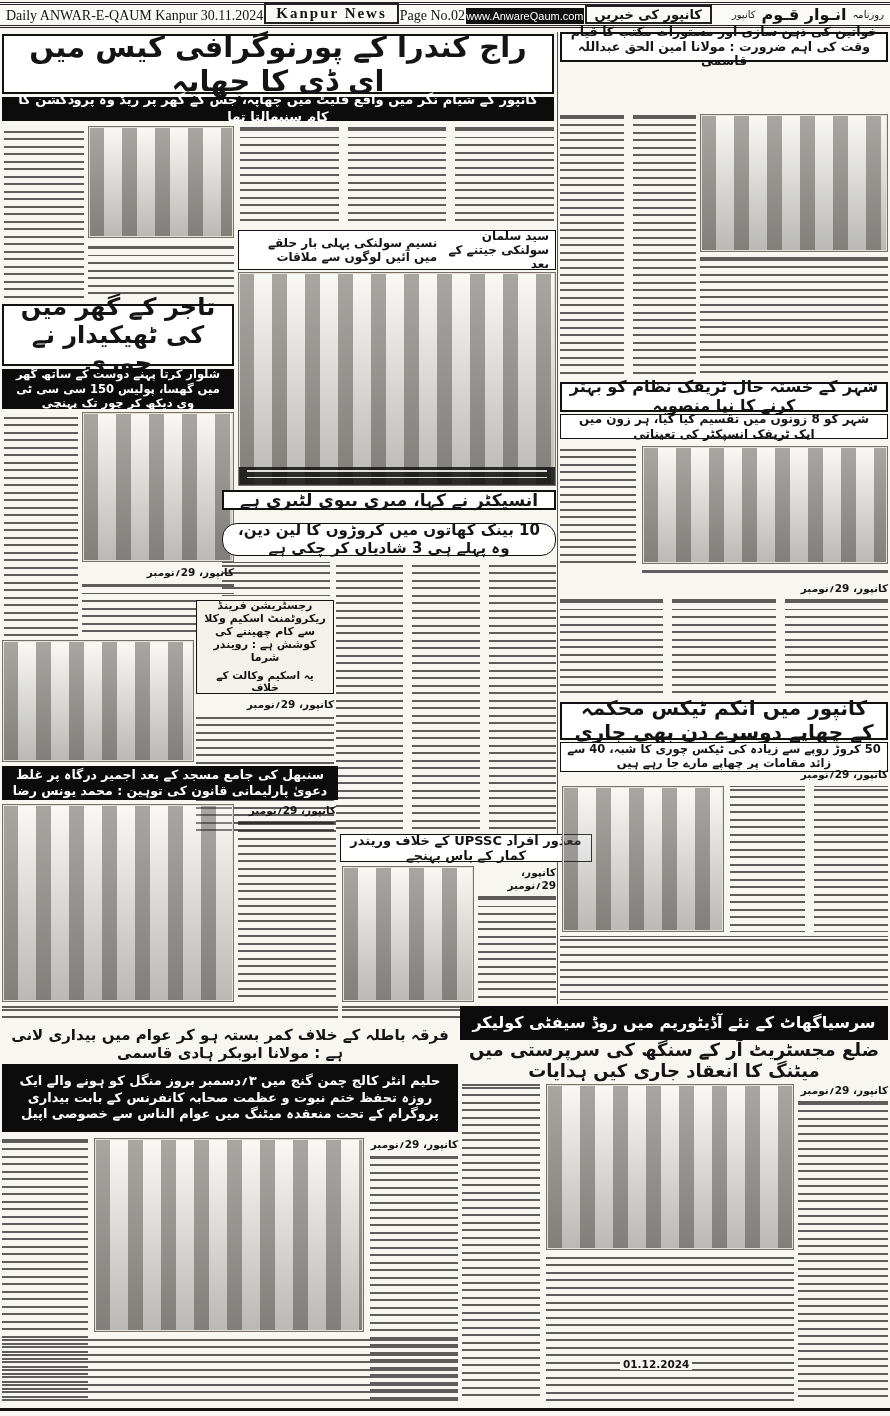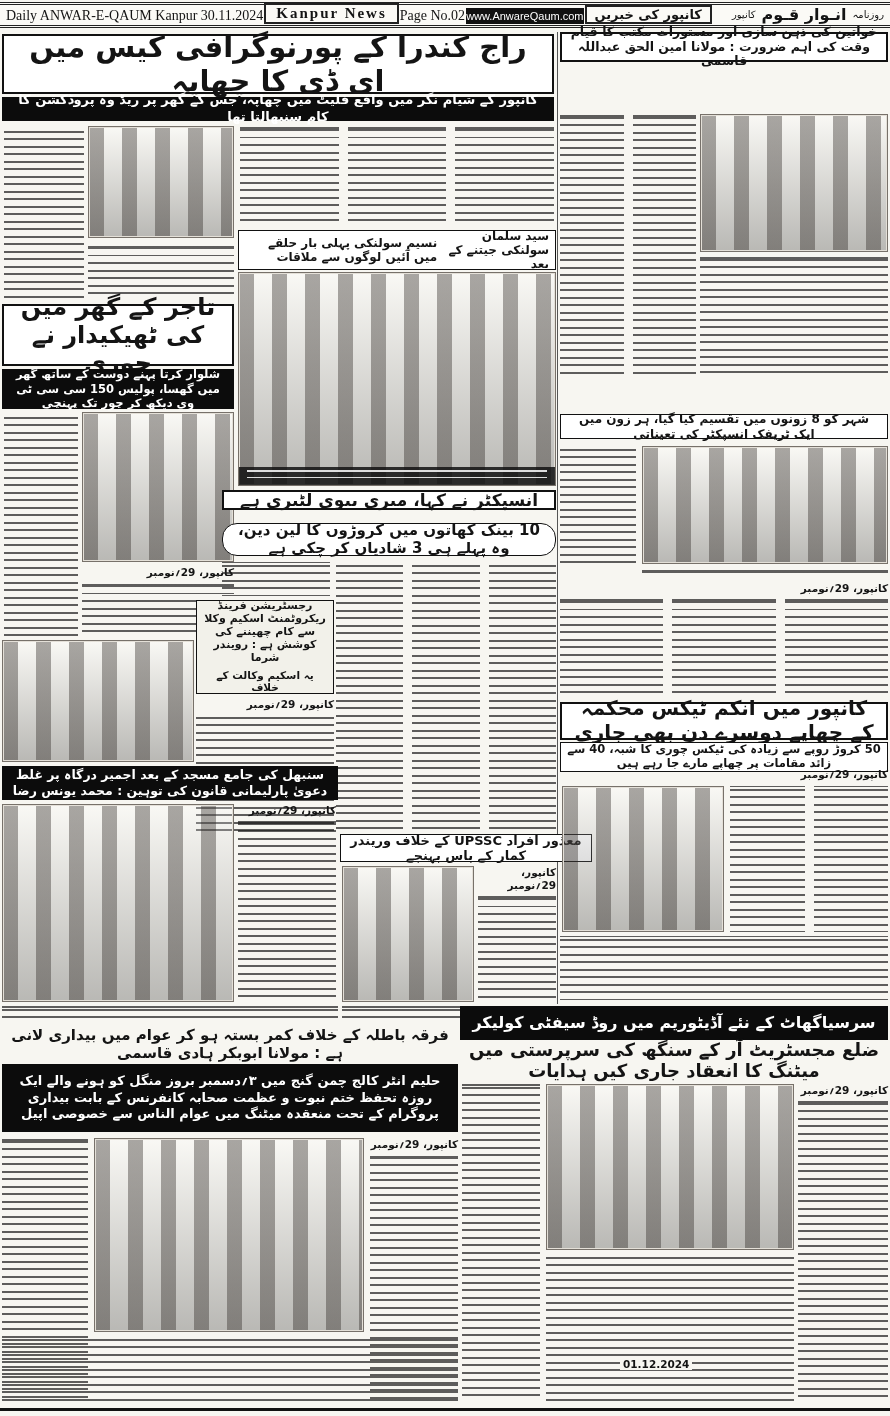--- a/index.html
+++ b/index.html
@@ -119,20 +119,21 @@
   <div class="abs greek" style="left:342px;top:1006px;width:214px;height:18px;"></div>
 
   <div class="abs hl ctr rtl" style="left:560px;top:32px;width:328px;height:30px;font-size:12.5px;">خواتین کی ذہن سازی اور مستورات مکتب کا قیام وقت کی اہم ضرورت : مولانا امین الحق عبداللہ قاسمی</div>
   <div class="abs photo ph-room figs" style="left:700px;top:114px;width:188px;height:138px;"></div>
   <div class="abs cols" style="left:560px;top:114px;width:136px;height:264px;">
     <div class="greek"></div>
     <div class="greek"></div>
   </div>
   <div class="abs greek" style="left:700px;top:256px;width:188px;height:122px;"></div>
 
+  <div class="abs hl ctr rtl" style="left:560px;top:382px;width:328px;height:30px;font-size:16px;">شہر کے خستہ حال ٹریفک نظام کو بہتر کرنے کا نیا منصوبہ</div>
   <div class="abs hl ctr rtl" style="left:560px;top:414px;width:328px;height:25px;font-size:12px;border-width:1.5px;">شہر کو 8 زونوں میں تقسیم کیا گیا، ہر زون میں ایک ٹریفک انسپکٹر کی تعیناتی</div>
   <div class="abs greek" style="left:560px;top:446px;width:76px;height:118px;"></div>
   <div class="abs photo ph-b figs" style="left:642px;top:446px;width:246px;height:118px;"></div>
   <div class="abs greek" style="left:642px;top:568px;width:246px;height:8px;"></div>
   <div class="abs body rtl" style="left:560px;top:582px;width:328px;height:116px;">
     <div class="dateline">کانپور، 29؍نومبر</div>
     <div class="cols" style="flex:1;">
       <div class="greek"></div>
       <div class="greek"></div>
       <div class="greek"></div>

